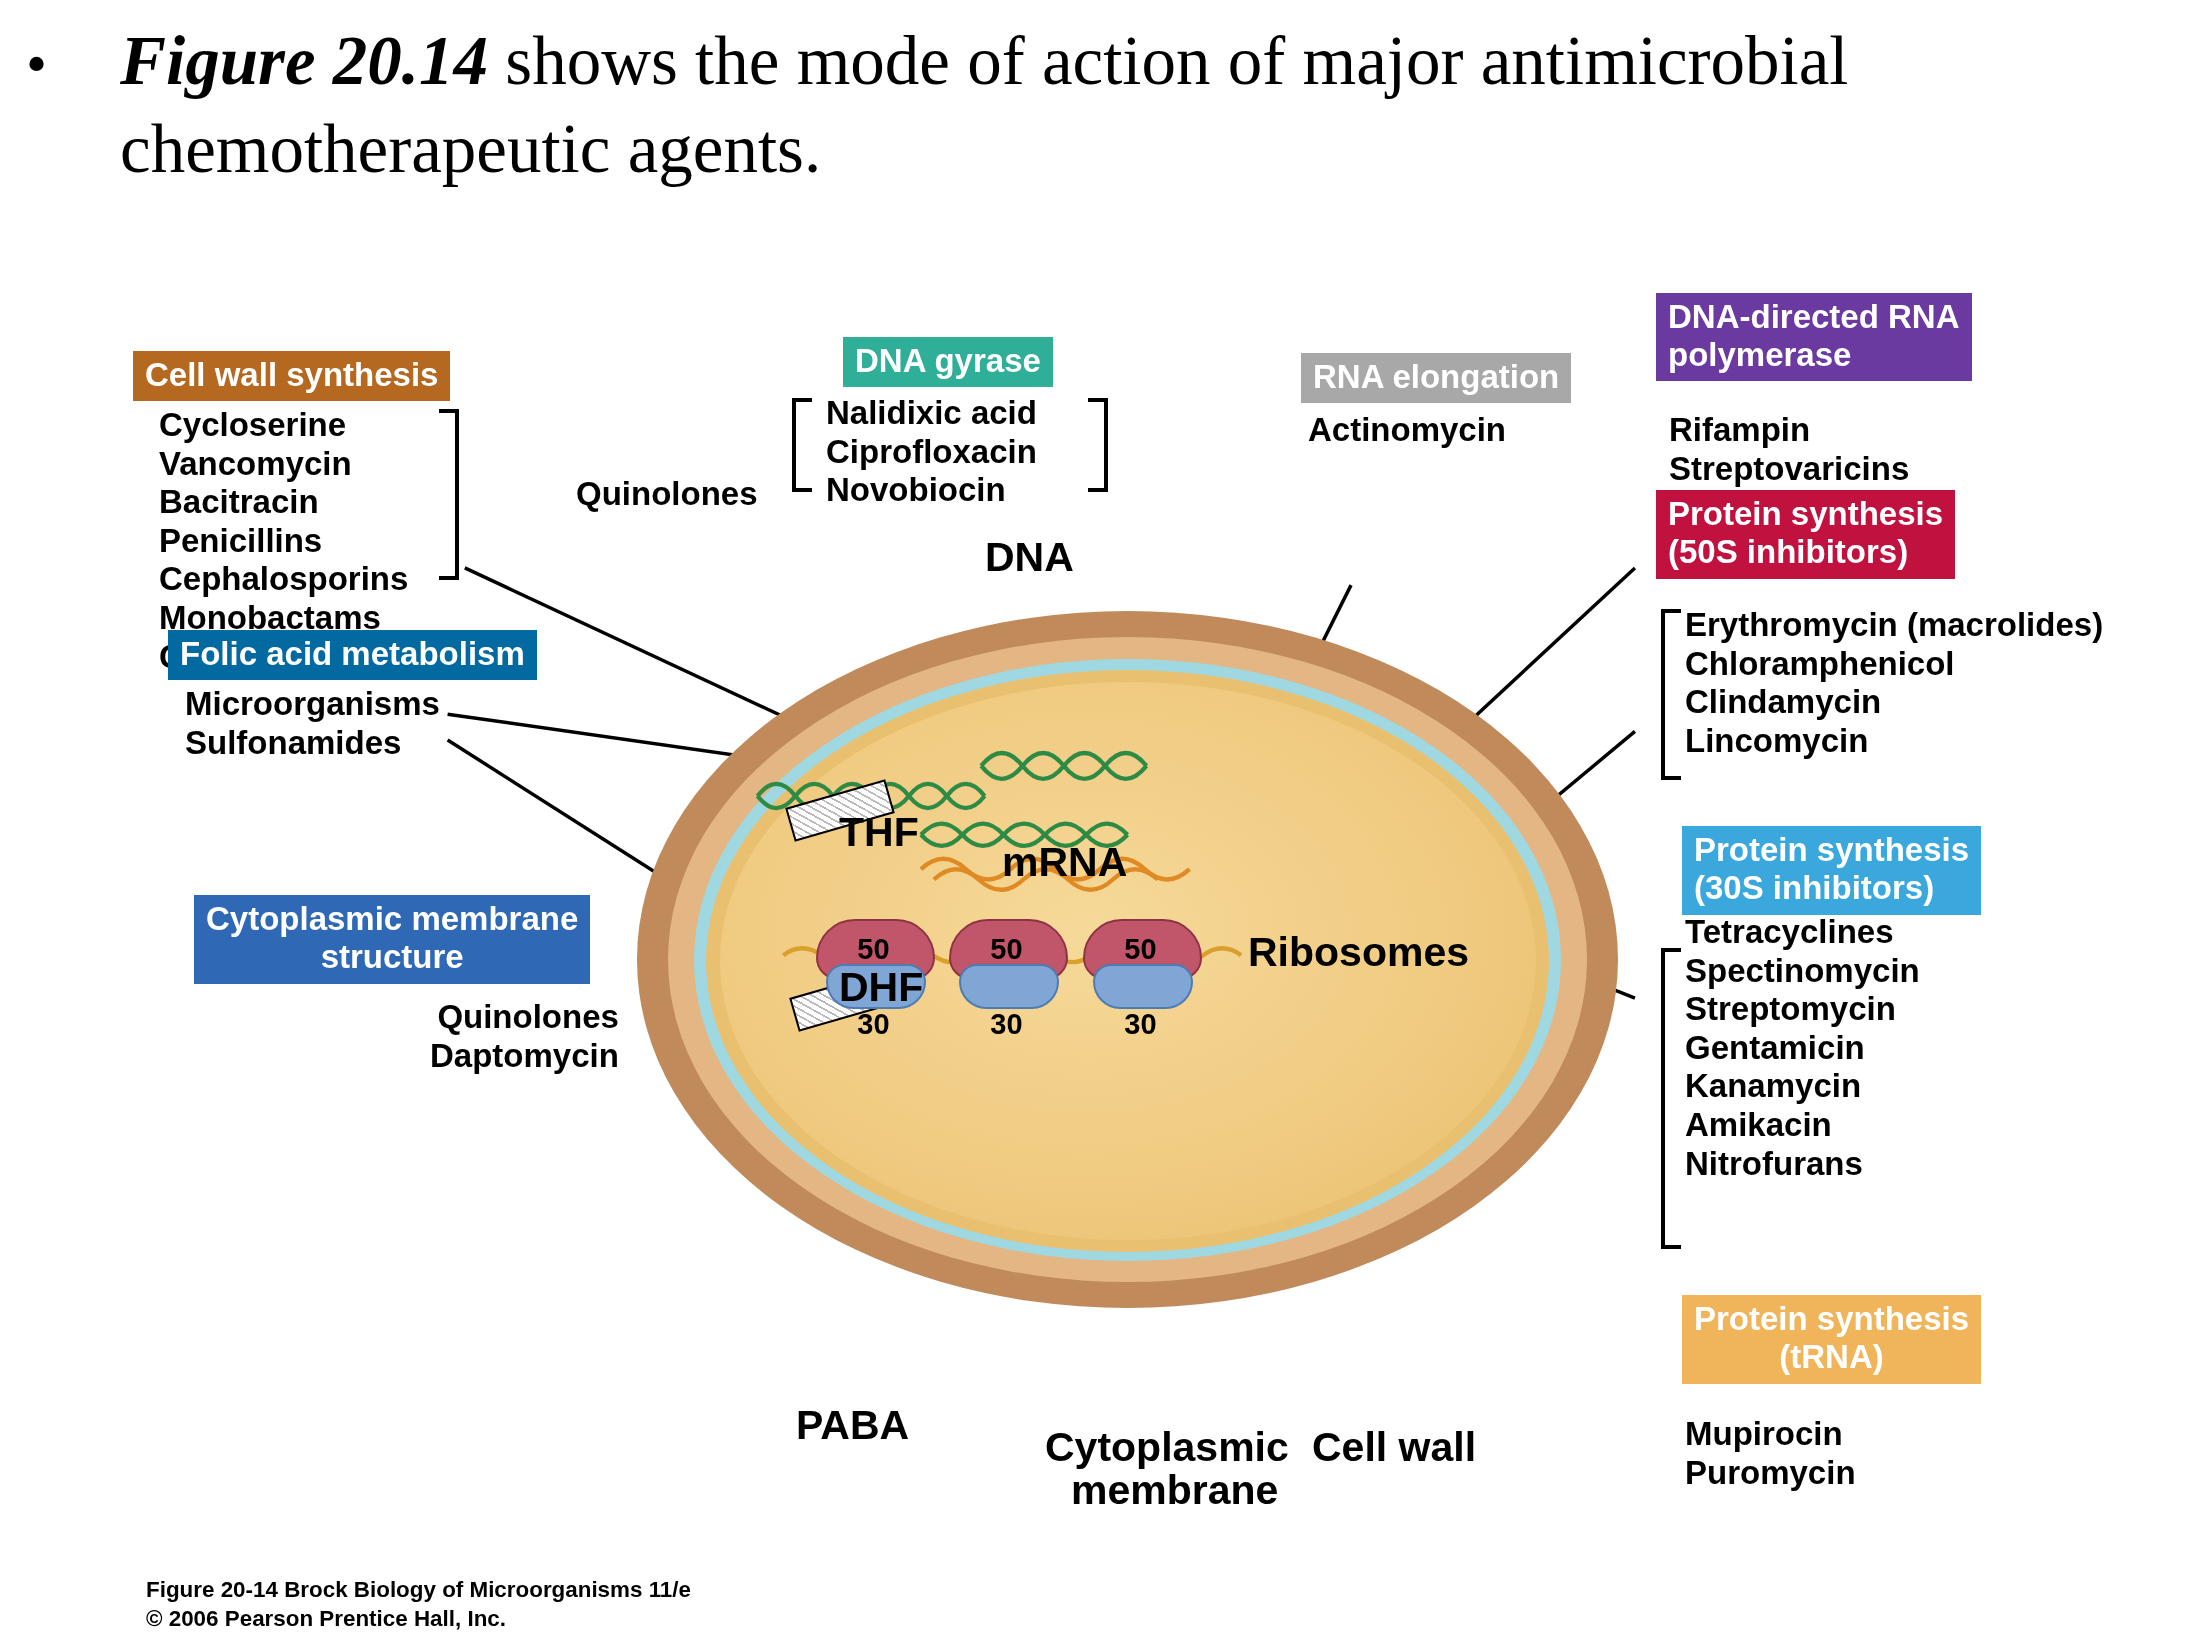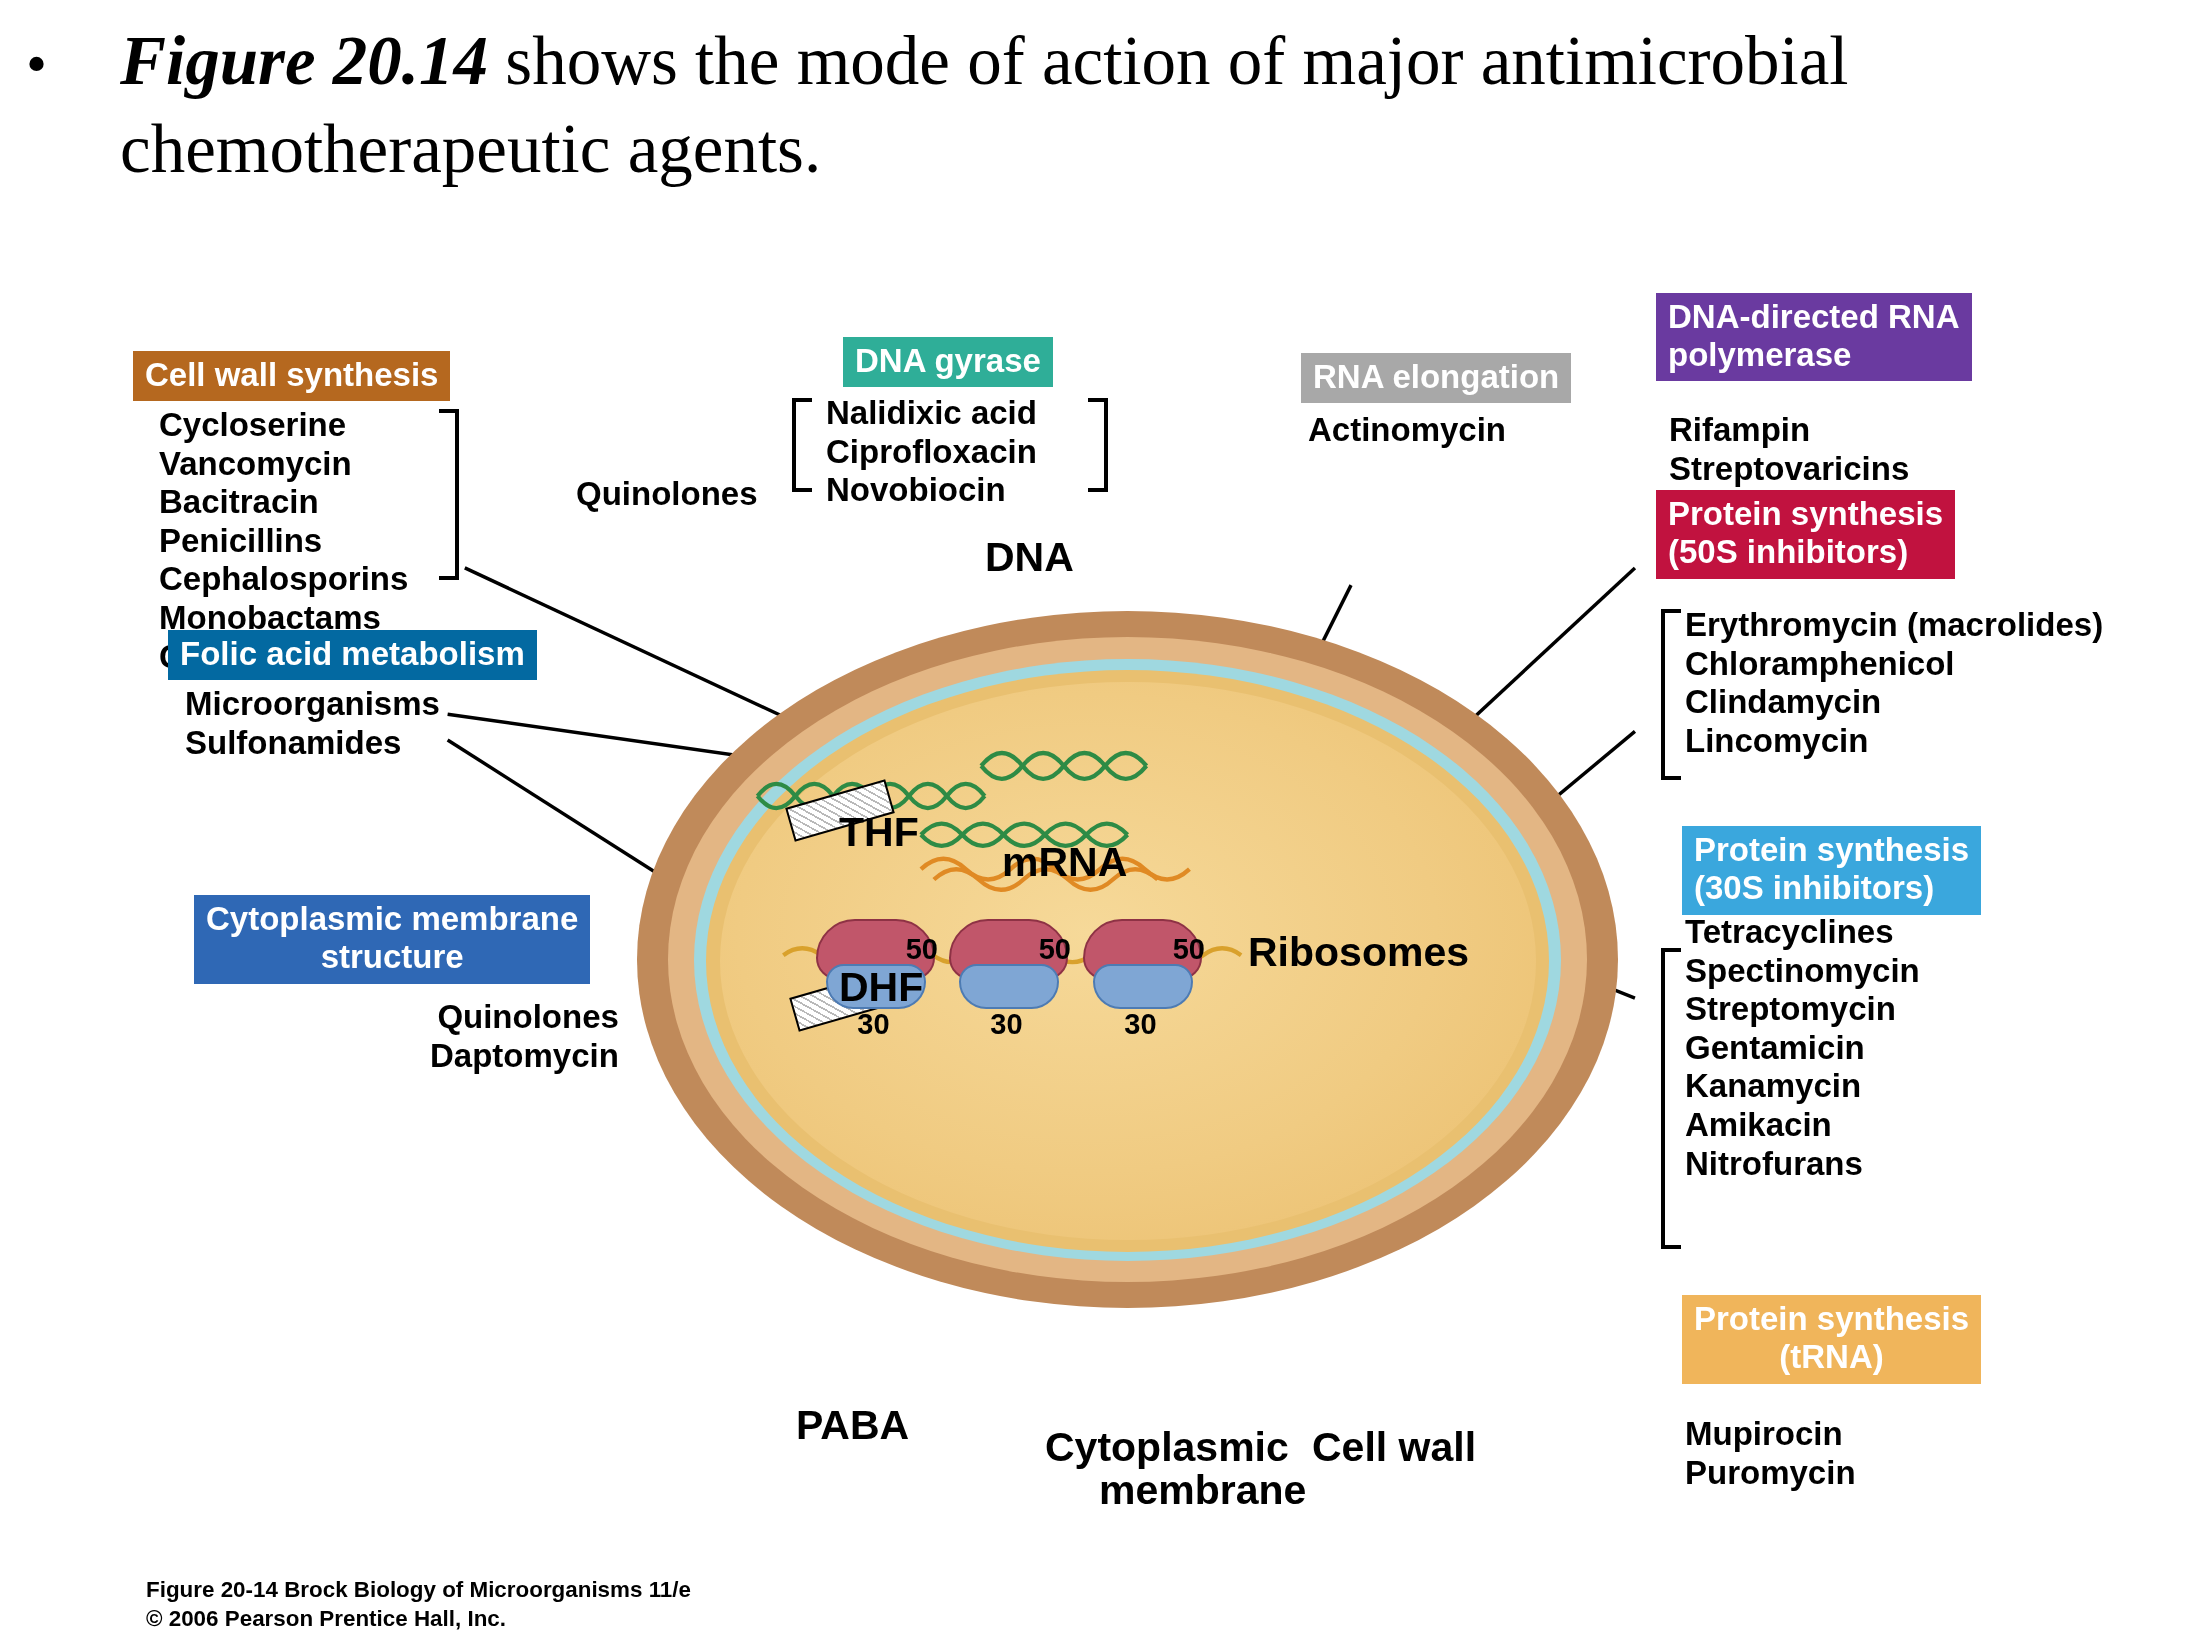--- a/index.html
+++ b/index.html
@@ -119,21 +119,21 @@
     border: 2.6px solid #4d7bb3;
   }
   .ribo-label {
     position: absolute;
     font-weight: bold;
     font-size: 29px;
     color: #000;
     text-align: center;
     width: 129px;
   }
-  .ribo-label-50 { top: 13.8px; left: 0; text-align: right; }
+  .ribo-label-50 { top: 13.8px; left: 0; }
   .ribo-label-30 { top: 89px; left: 0; }
 
   
   .transporter {
     position: absolute;
     width: 100px;
     height: 31px;
     background: repeating-linear-gradient(45deg, #fff 0 4.3px, #b9b9b9 4.3px 6px),
                 repeating-linear-gradient(-45deg, #fff 0 4.3px, #b9b9b9 4.3px 6px);
     border: 2.6px solid #000;
@@ -305,21 +305,21 @@
     </div>
   </div>
 
   <div class="cell-label" style="left:985px;top:250px;">DNA</div>
   <div class="cell-label" style="left:1002px;top:555px;">mRNA</div>
   <div class="cell-label" style="left:1248px;top:645px;">Ribosomes</div>
   <div class="cell-label" style="left:839px;top:525px;">THF</div>
   <div class="cell-label" style="left:839px;top:680px;">DHF</div>
   <div class="cell-label" style="left:796px;top:1118px;">PABA</div>
   <div class="cell-label" style="left:1045px;top:1140px;">Cytoplasmic</div>
-  <div class="cell-label" style="left:1071px;top:1183px;margin-left:28px;">membrane</div>
+  <div class="cell-label" style="left:1071px;top:1183px;">membrane</div>
   <div class="cell-label" style="left:1312px;top:1140px;">Cell wall</div>
 
   <div class="cat-box" style="left:133px;top:67px;background:#b5681f;">Cell wall synthesis</div>
   <div class="cat-list" style="left:159px;top:122px;">
     <div>Cycloserine</div>
     <div>Vancomycin</div>
     <div>Bacitracin</div>
     <div>Penicillins</div>
     <div>Cephalosporins</div>
     <div>Monobactams</div>

